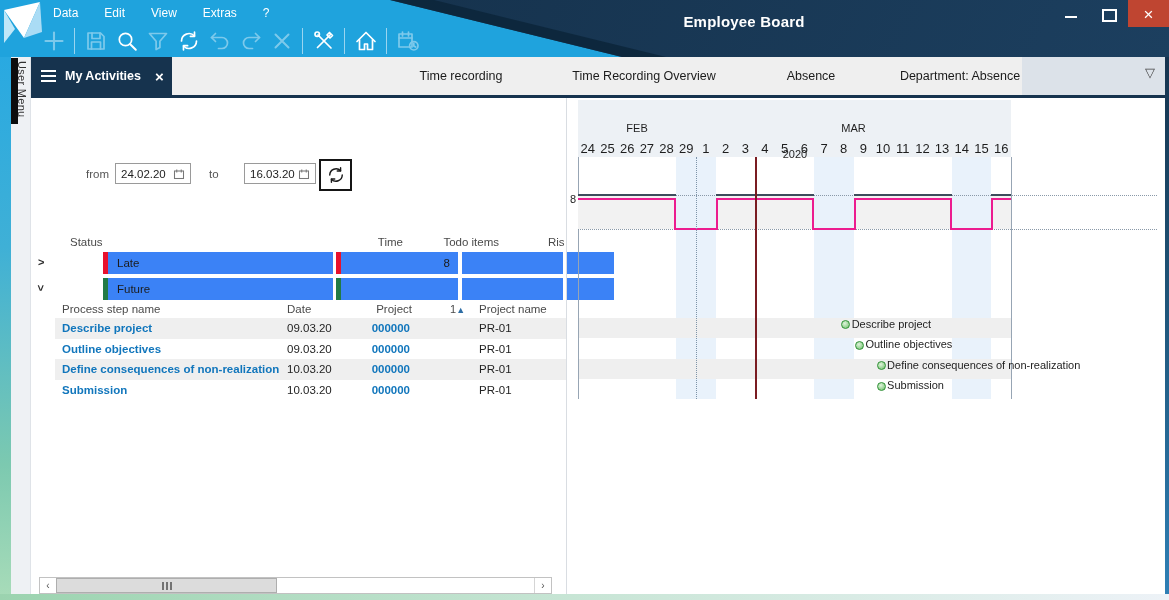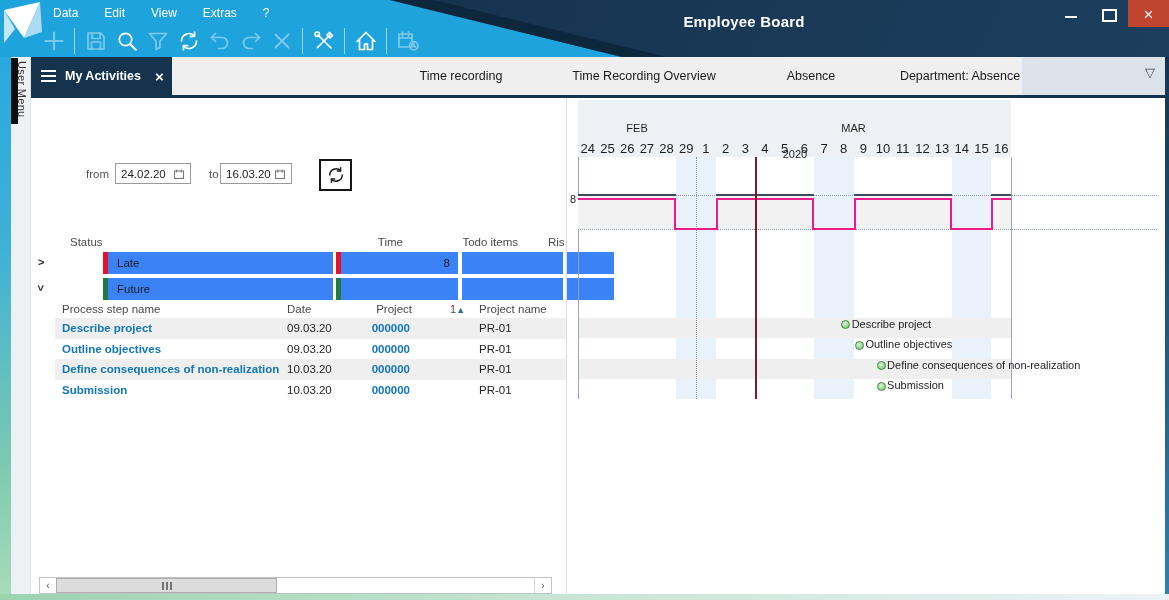--- a/index.html
+++ b/index.html
@@ -243,40 +243,40 @@
 
   <div class="abs flabel" style="left:86px;top:168px;">from</div>
   <div class="abs dinput" style="left:115px;top:163px;width:76px;">
     <span>24.02.20</span>
     <svg viewBox="0 0 16 16">
         <rect x="2" y="4" width="12" height="10"></rect>
         <path d="M5 2v4M11 2v4"></path>
       </svg>
   </div>
   <div class="abs flabel" style="left:209px;top:168px;">to</div>
-  <div class="abs dinput" style="left:220px;top:163px;width:72px;">
+  <div class="abs dinput" style="left:244px;top:163px;width:72px;">
     <span>16.03.20</span>
     <svg viewBox="0 0 16 16">
         <rect x="2" y="4" width="12" height="10"></rect>
         <path d="M5 2v4M11 2v4"></path>
       </svg>
   </div>
   <div class="abs refreshbtn" style="left:319px;top:159px;">
     <svg viewBox="0 0 24 24">
       <path d="M4.5 12a7.5 7.5 0 0 1 13-5"></path>
         <path d="M17.5 3.2v4h-4"></path>
       <path d="M19.5 12a7.5 7.5 0 0 1-13 5"></path>
         <path d="M6.5 20.8v-4h4"></path>
     </svg>
   </div>
 
   <div id="table-layer">
       <div class="abs hdr" style="left: 70px; top: 236px;">Status</div>
       <div class="abs hdr" style="left: 283px; top: 236px; width: 120px; text-align: right;">Time</div>
-      <div class="abs hdr" style="left: 398px; top: 236px; width: 120px; text-align: right;">Todo items</div>
+      <div class="abs hdr" style="left: 379px; top: 236px; width: 120px; text-align: right;">Todo items</div>
       <div class="abs hdr" style="left: 548px; top: 236px;">Ris</div>
       <div class="abs chev" style="left: 38px; top: 256px; transform: none;">&gt;</div>
       <div class="abs cell" style="left: 55px; top: 252px; width: 230px; height: 22px; display: flex; align-items: center;">
         <div class="statusbar" style="background: rgb(232, 17, 45);"></div>
         <div class="grouplabel">Late</div>
       </div>
       <div class="abs cell" style="left: 288px; top: 252px; width: 122px; height: 22px; display: flex; align-items: center;">
         <div class="statusbar" style="background: rgb(232, 17, 45);"></div>
         <div style="flex: 1 1 0%; text-align: right; padding-right: 8px; font-size: 11.5px; color: rgb(28, 28, 28);">8</div>
       </div>

